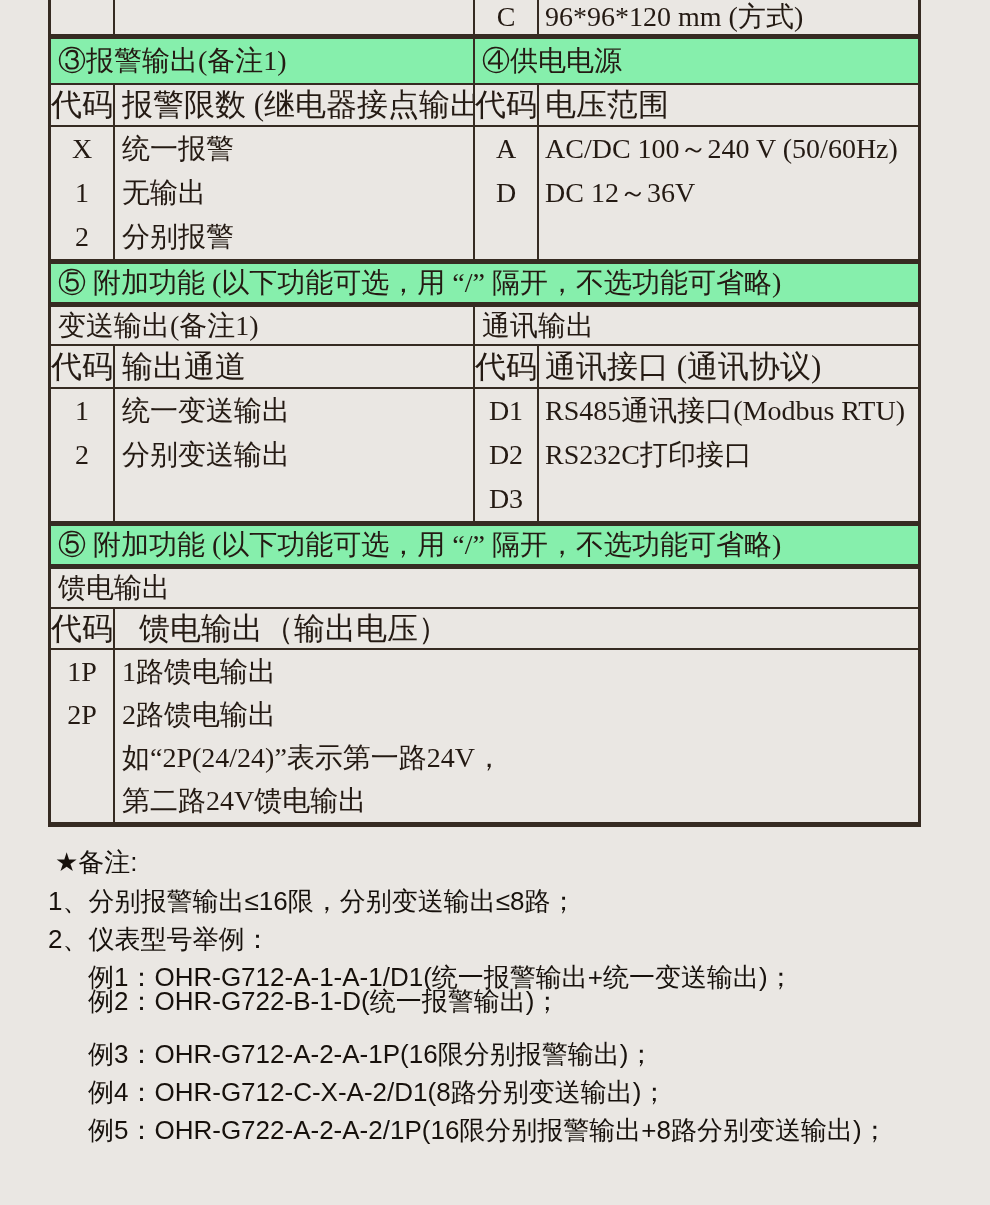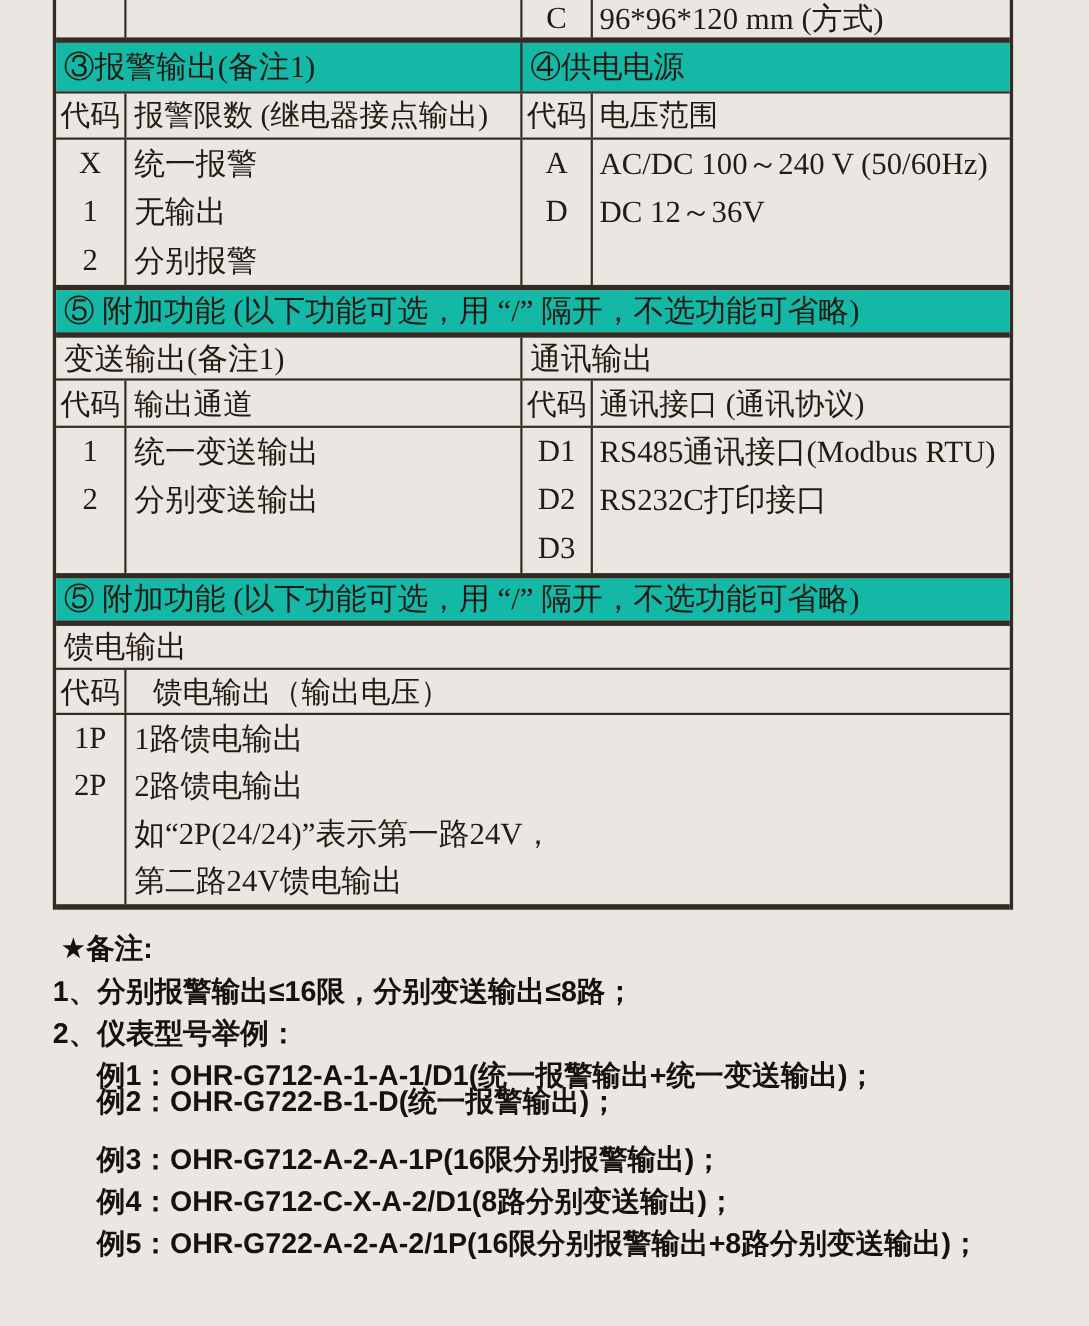--- a/index.html
+++ b/index.html
@@ -23,38 +23,38 @@
   .hr4{height:5px;background:#362b22;}
   .cell{box-sizing:border-box;display:flex;align-items:center;overflow:hidden;white-space:nowrap;}
   .b-r{border-right:2px solid #362b22;}
   .c-code{width:64px;justify-content:center;}
   .c-descL{width:360px;padding-left:7px;}
   .c-codeR{width:64px;justify-content:center;}
   .c-descR{width:379px;padding-left:6px;}
   .half{width:424px;padding-left:7px;}
   .halfR{width:443px;padding-left:7px;}
   .full{width:867px;padding-left:7px;}
-  .bandbg{background:#14b8a6;}
-  .colhdr{font-size:27px;border-radius:18px;}
+  .bandbg{background:#86efac;}
+  .colhdr{font-size:31px;border-radius:18px;}
   
   .col{display:flex;flex-direction:column;box-sizing:border-box;}
   .w-code{width:64px;}
   .w-descL{width:360px;}
   .w-codeR{width:64px;}
   .w-descR{width:379px;}
   .ln{height:44px;display:flex;align-items:center;overflow:hidden;white-space:nowrap;}
   .ln.cc{justify-content:center;}
   .ln.dd{padding-left:7px;}
   .ln3{height:43px;}
   .band-row{font-size:28px;}
   
   .note{
     position:absolute;
     font-family:"Liberation Sans","DejaVu Sans",sans-serif;
-    font-weight:bold;
+    font-weight:normal;
     font-size:26px;
     white-space:nowrap;
     color:#17110c;
   }
 </style>
 </head>
 <body>
 
 <div class="sheet">
 

